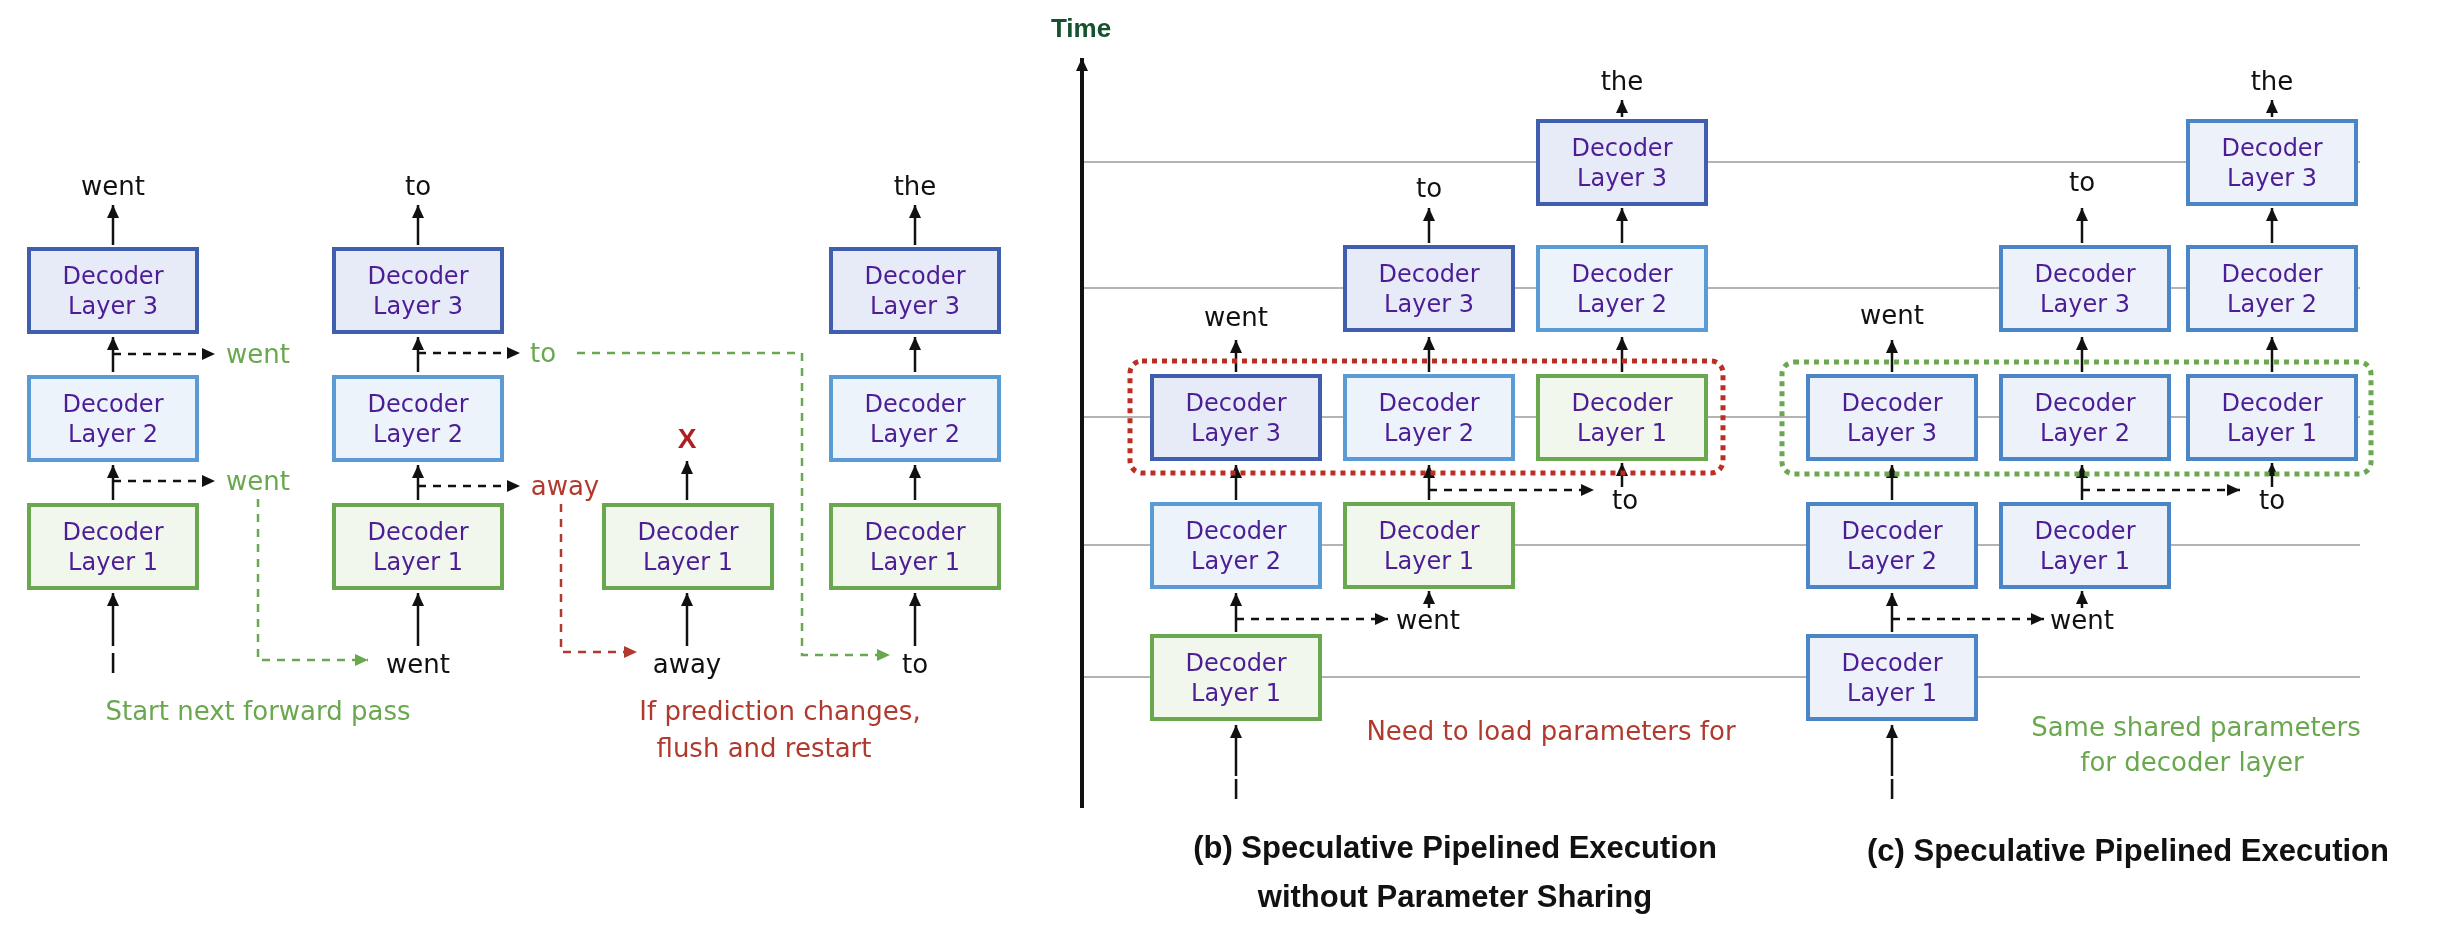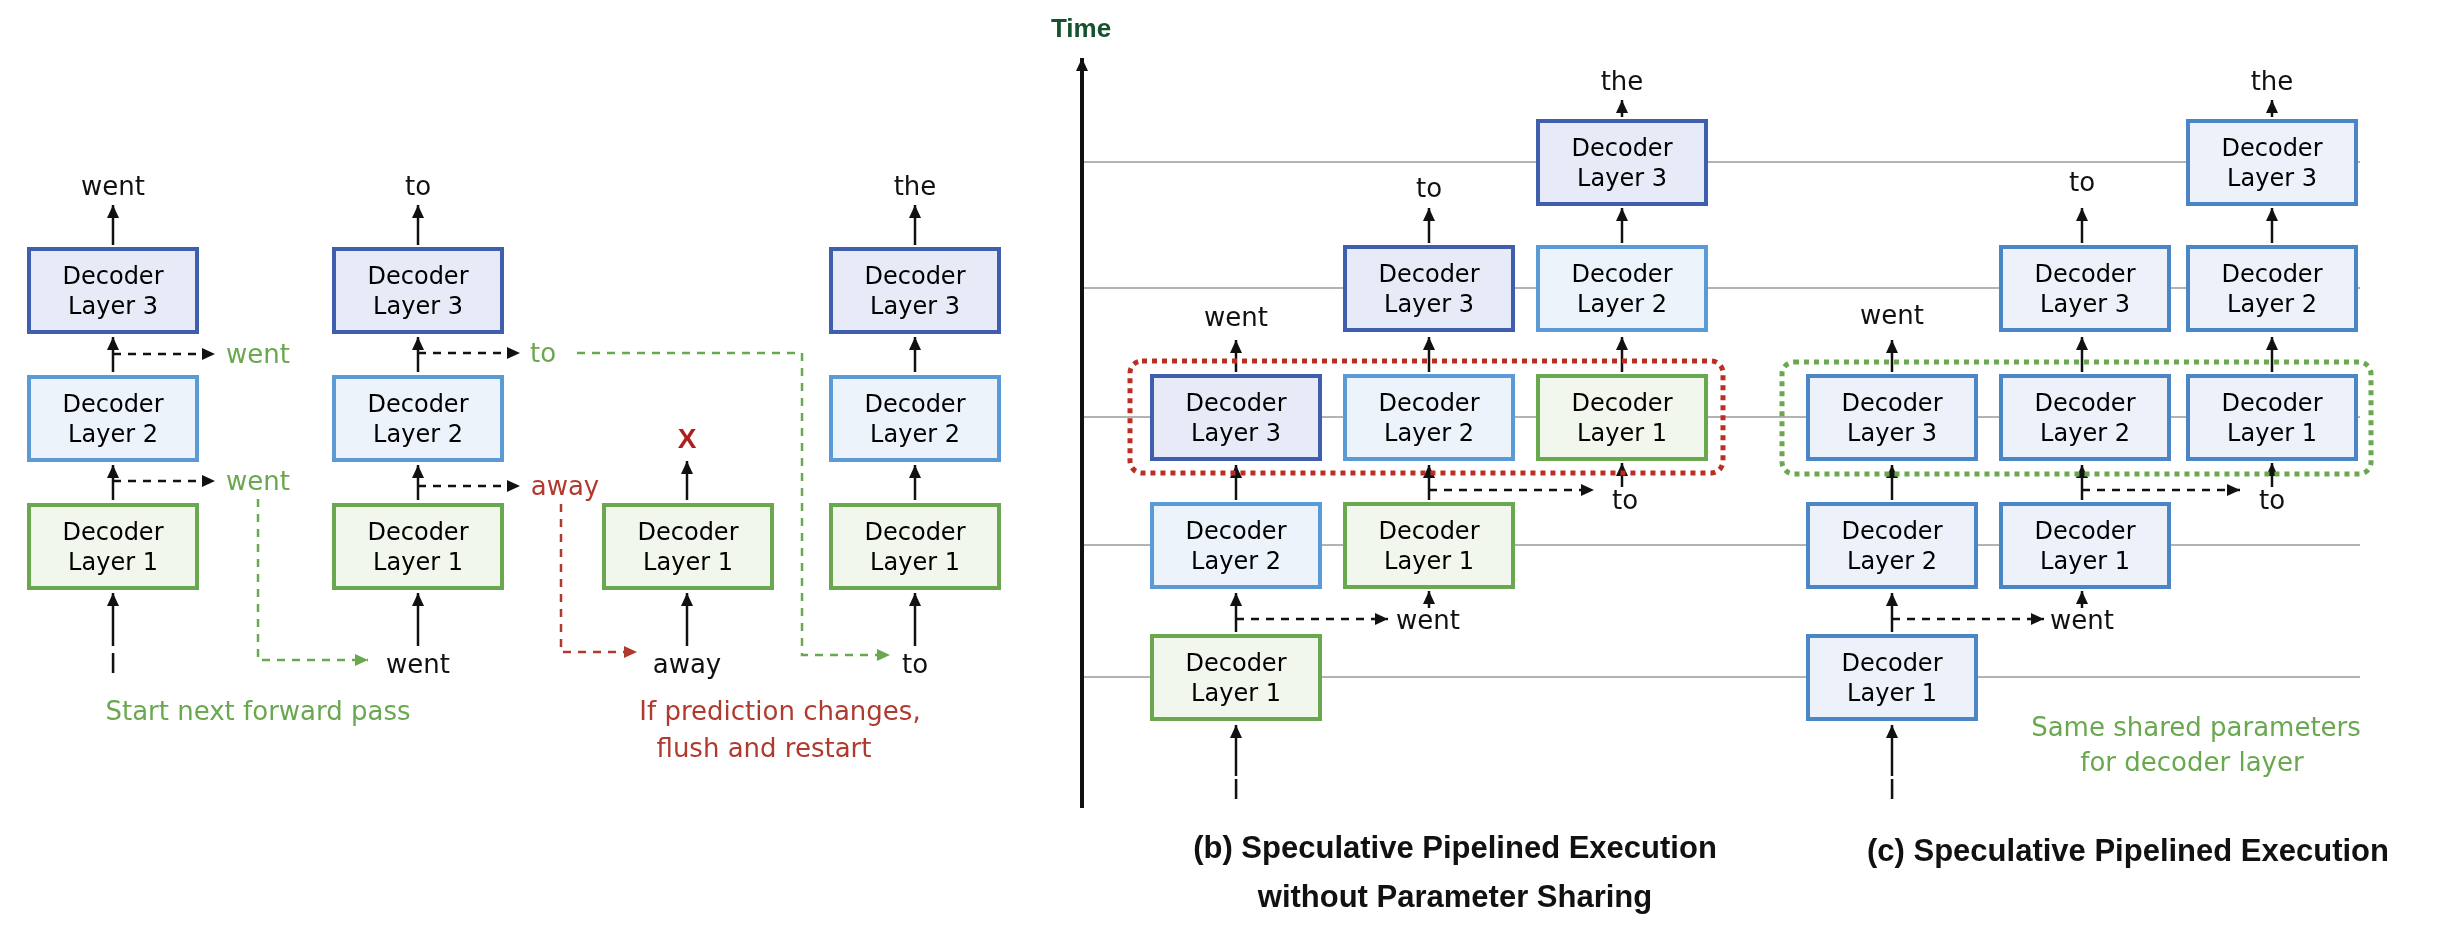--- a/index.html
+++ b/index.html
@@ -1,20 +1,20 @@
 <!DOCTYPE html>
 <html><head>
 <meta charset="utf-8">
 <style>
   html,body{margin:0;padding:0;background:#fff;}
   #fig{position:relative;font-family:"DejaVu Sans",sans-serif;overflow:hidden;}
   #arrow-layer{position:absolute;left:0;top:0;}
   .box{position:absolute;box-sizing:border-box;display:flex;flex-direction:column;
        align-items:center;justify-content:center;text-align:center;
-       font-size:24px;line-height:30px;color:#000000;background:#fff;}
+       font-size:24px;line-height:30px;color:#4c1d95;background:#fff;}
   .box.L3{border:4px solid #3f5fae;background:#e7ebf8;}
   .box.L2{border:4px solid #5b9bd5;background:#edf3fb;}
   .box.L1{border:4px solid #6aa84f;background:#f2f7ed;}
   .box.SH{border:4px solid #4a86c6;background:#edf2fa;}
   .lbl{position:absolute;transform:translate(-50%,-50%);white-space:nowrap;
        font-size:26px;color:#111;text-align:center;}
   .lbl.green{color:#6aa84f;}
   .lbl.red{color:#b03a2e;}
   .lbl.cap{font-family:"Liberation Sans",sans-serif;font-weight:bold;font-size:31px;color:#111;}
   .lbl.time{font-family:"Liberation Sans",sans-serif;font-weight:bold;font-size:26px;color:#14532d;}
@@ -260,20 +260,21 @@
     <div class="lbl green" style="left: 258px; top: 711px;">Start next forward pass</div>
     <div class="lbl red" style="left: 780px; top: 711px;">If prediction changes,</div>
     <div class="lbl red" style="left: 764px; top: 748px;">flush and restart</div>
     <div class="lbl time" style="left: 1081px; top: 28px;">Time</div>
     <div class="lbl" style="left: 1236px; top: 317px;">went</div>
     <div class="lbl" style="left: 1429px; top: 188px;">to</div>
     <div class="lbl" style="left: 1622px; top: 81px;">the</div>
     <div class="lbl" style="left: 1236px; top: 790px;">I</div>
     <div class="lbl" style="left: 1428px; top: 620px;">went</div>
     <div class="lbl" style="left: 1625px; top: 500px;">to</div>
+    <div class="lbl red" style="left: 1551px; top: 731px;">Need to load parameters for</div>
     <div class="lbl cap" style="left: 1455px; top: 848px;">(b) Speculative Pipelined Execution</div>
     <div class="lbl cap" style="left: 1455px; top: 897px;">without Parameter Sharing</div>
     <div class="lbl" style="left: 1892px; top: 315px;">went</div>
     <div class="lbl" style="left: 2082px; top: 182px;">to</div>
     <div class="lbl" style="left: 2272px; top: 81px;">the</div>
     <div class="lbl" style="left: 1892px; top: 790px;">I</div>
     <div class="lbl" style="left: 2082px; top: 620px;">went</div>
     <div class="lbl" style="left: 2272px; top: 500px;">to</div>
     <div class="lbl green" style="left: 2196px; top: 727px;">Same shared parameters</div>
     <div class="lbl green" style="left: 2192px; top: 762px;">for decoder layer</div>

